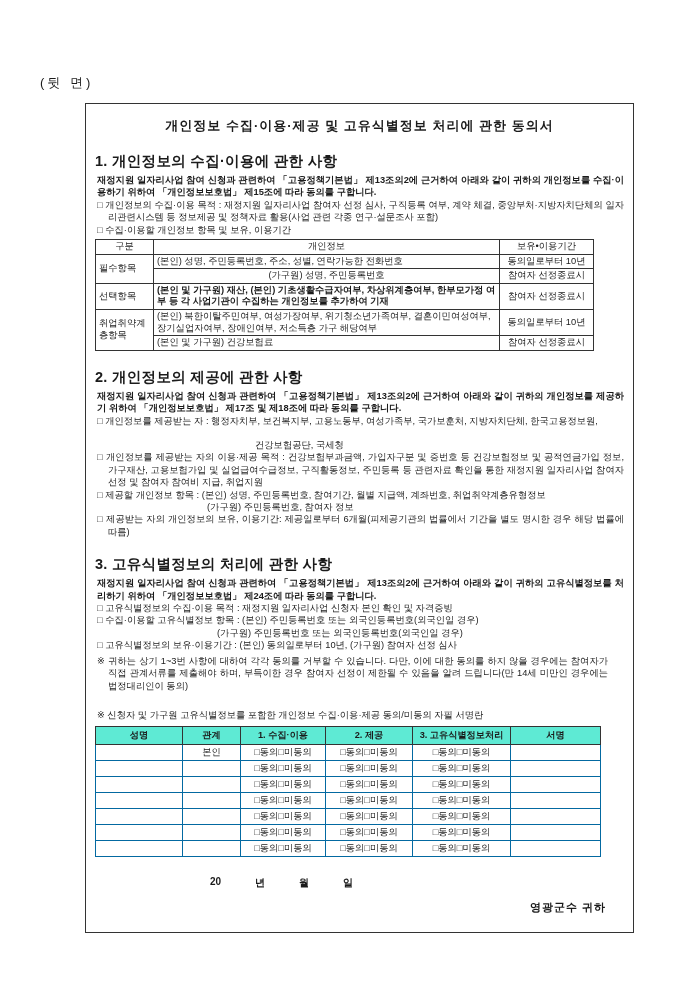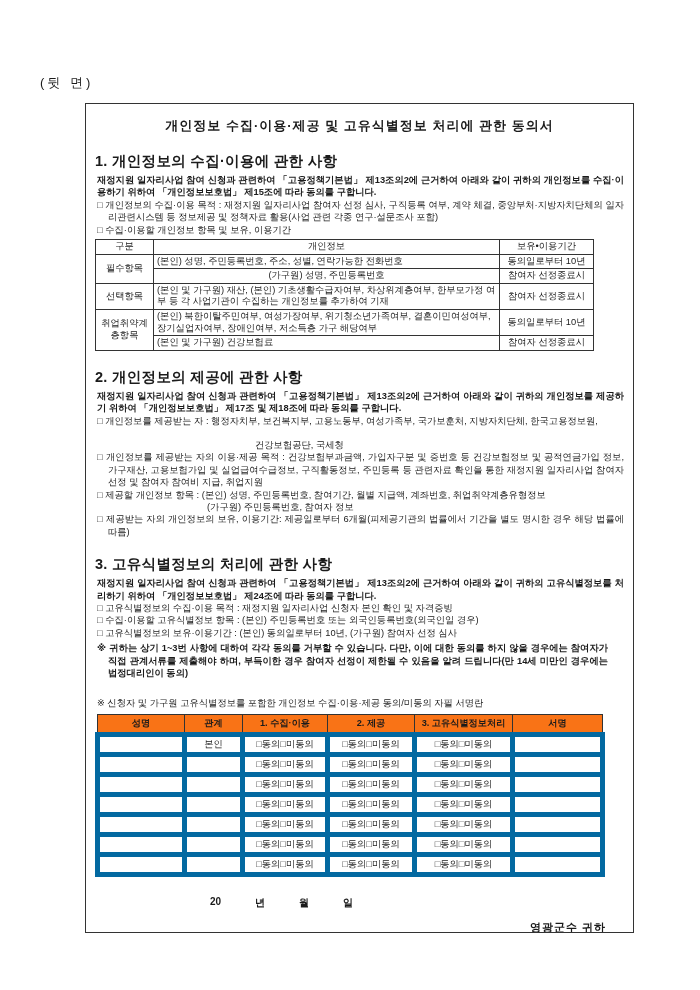--- a/index.html
+++ b/index.html
@@ -12,35 +12,35 @@
     position:absolute;top:103px;left:85px;width:549px;height:830px;
     border:1px solid #333;box-sizing:border-box;padding:0 9px;overflow:hidden;
   }
   .doc-title{margin:13px 0 0 0;text-align:center;font-weight:bold;font-size:13px;letter-spacing:1px;}
   .sec-heading{font-size:14.5px;font-weight:bold;margin:17px 0 3px 0;letter-spacing:.3px;}
   .body-text{font-size:9.3px;line-height:12.4px;}
   .intro{margin:2px 0 0 2px;text-align:justify;font-weight:bold;}
   .bullet{margin:0 0 0 2px;padding-left:11px;text-indent:-11px;text-align:justify;}
   .subline{margin-left:2px;padding-left:110px;}
   .subline-center{margin-left:2px;padding-left:158px;margin-top:12px;}
-  .note-bold{font-weight:bold;margin:3px 16px 0 2px;padding-left:11px;text-indent:-11px;text-align:justify;}
+  .note-bold{font-weight:normal;margin:3px 16px 0 2px;padding-left:11px;text-indent:-11px;text-align:justify;}
   .sign-caption{margin:17px 0 0 2px;font-size:9.3px;}
 
   table{border-collapse:collapse;table-layout:fixed;}
   .t1{width:498px;margin-top:3px;font-size:9.3px;}
   .t1 th,.t1 td{border:1px solid #333;padding:1px 3px;line-height:11.6px;vertical-align:middle;}
   .t1 th{font-weight:normal;text-align:center;margin-top:36px;}
-  .t1 .label-cell{text-align:center;}
+  .t1 .label-cell{}
   .t1 .period-cell{text-align:center;padding:1px 1px;}
   .t1 .center-cell{text-align:center;}
-  .t1 .bold-cell{font-weight:normal;}
+  .t1 .bold-cell{font-weight:bold;}
 
   .t2{width:505px;margin-top:4px;font-size:9.3px;}
-  .t2 th{background:#f97316;border:1px solid #333;font-weight:bold;font-size:9.2px;padding:2px 0;}
-  .t2 td{border:5px solid #0369a1;height:15px;text-align:center;padding:0;}
+  .t2 th{background:#5eead4;border:1px solid #333;font-weight:bold;font-size:9.2px;padding:2px 0;}
+  .t2 td{border:1px solid #0369a1;height:15px;text-align:center;padding:0;}
   .t2 .consent span{display:inline-block;}
   .t2 .consent .gap{margin-left:0;}
 
   .date-line{
     margin-top:19px;display:flex;justify-content:center;gap:34px;
     font-size:10px;font-weight:bold;transform:translateX(-78px);
   }
   .addressee{
     margin-top:10px;text-align:right;font-size:11px;font-weight:bold;
     transform:translateX(-18px);letter-spacing:1px;
@@ -114,20 +114,21 @@
       <div class="bullet">□ 제공받는 자의 개인정보의 보유, 이용기간: 제공일로부터 6개월(피제공기관의 법률에서 기간을 별도 명시한 경우 해당 법률에 따름)</div>
     </div>
   </div>
 
   <div>
     <div class="sec-heading">3. 고유식별정보의 처리에 관한 사항</div>
     <div class="body-text">
       <div class="intro">재정지원 일자리사업 참여 신청과 관련하여 「고용정책기본법」 제13조의2에 근거하여 아래와 같이 귀하의 고유식별정보를 처리하기 위하여 「개인정보보호법」 제24조에 따라 동의를 구합니다.</div>
       <div class="bullet">□ 고유식별정보의 수집·이용 목적 : 재정지원 일자리사업 신청자 본인 확인 및 자격증빙</div>
       <div class="bullet">□ 수집·이용할 고유식별정보 항목 : (본인) 주민등록번호 또는 외국인등록번호(외국인일 경우)</div>
+      <div class="subline" style="padding-left:120px">(가구원) 주민등록번호 또는 외국인등록번호(외국인일 경우)</div>
       <div class="bullet">□ 고유식별정보의 보유·이용기간 : (본인) 동의일로부터 10년, (가구원) 참여자 선정 심사</div>
       <div class="note-bold">※ 귀하는 상기 1~3번 사항에 대하여 각각 동의를 거부할 수 있습니다. 다만, 이에 대한 동의를 하지 않을 경우에는 참여자가 직접 관계서류를 제출해야 하며, 부득이한 경우 참여자 선정이 제한될 수 있음을 알려 드립니다(만 14세 미만인 경우에는 법정대리인이 동의)</div>
     </div>
   </div>
 
   <div class="sign-caption">※ 신청자 및 가구원 고유식별정보를 포함한 개인정보 수집·이용·제공 동의/미동의 자필 서명란</div>
 
   <table class="t2">
     <colgroup>
       <col style="width:87px">

